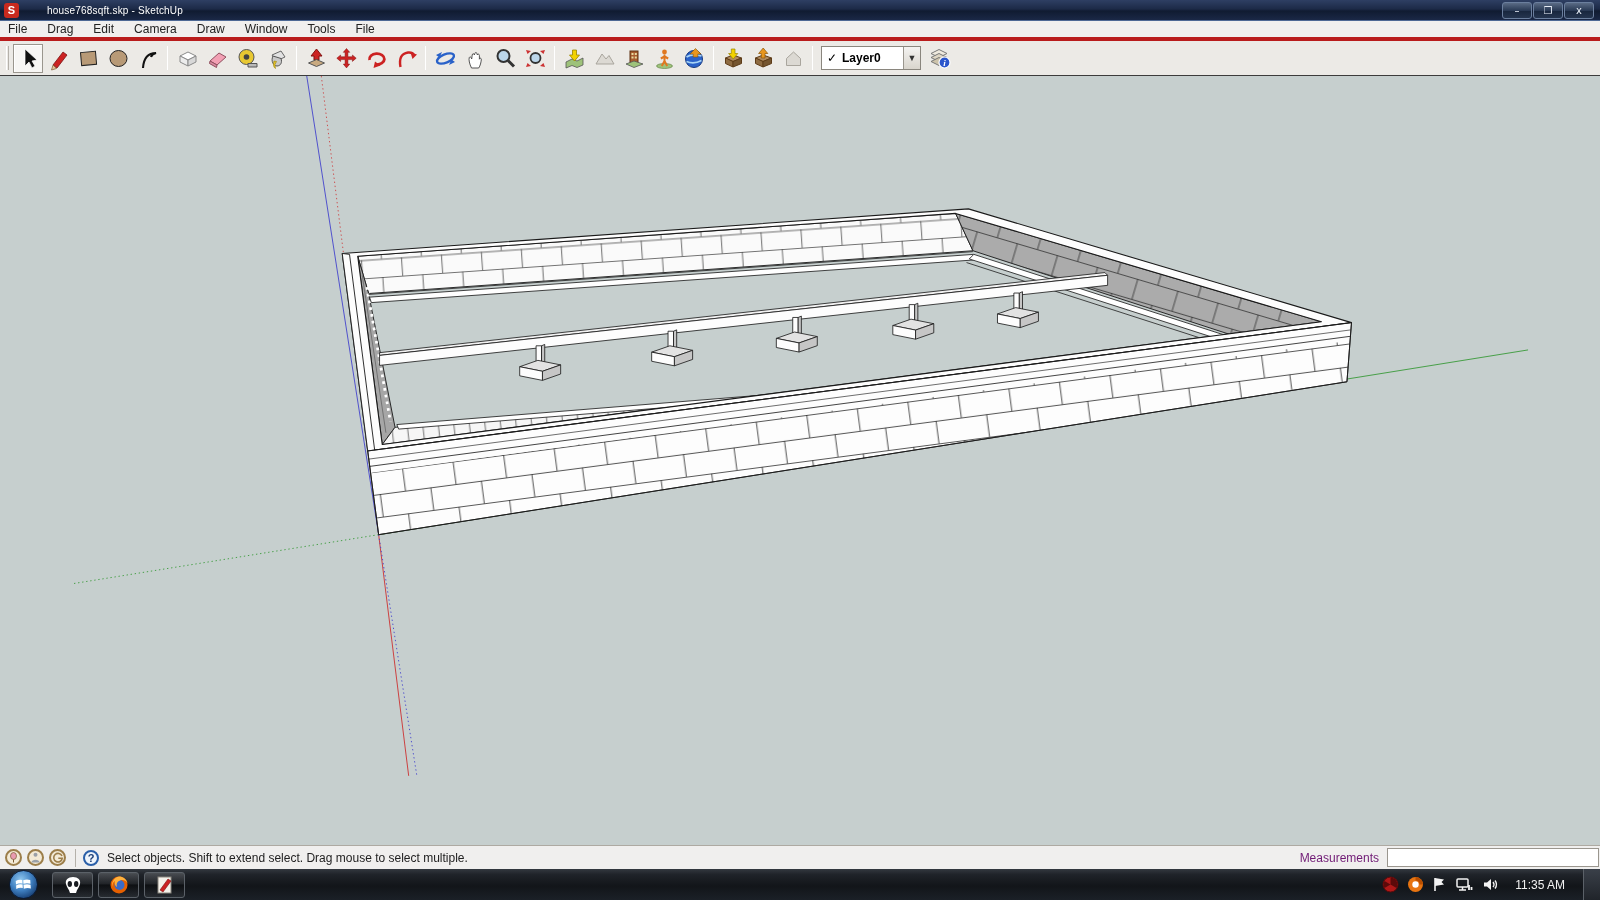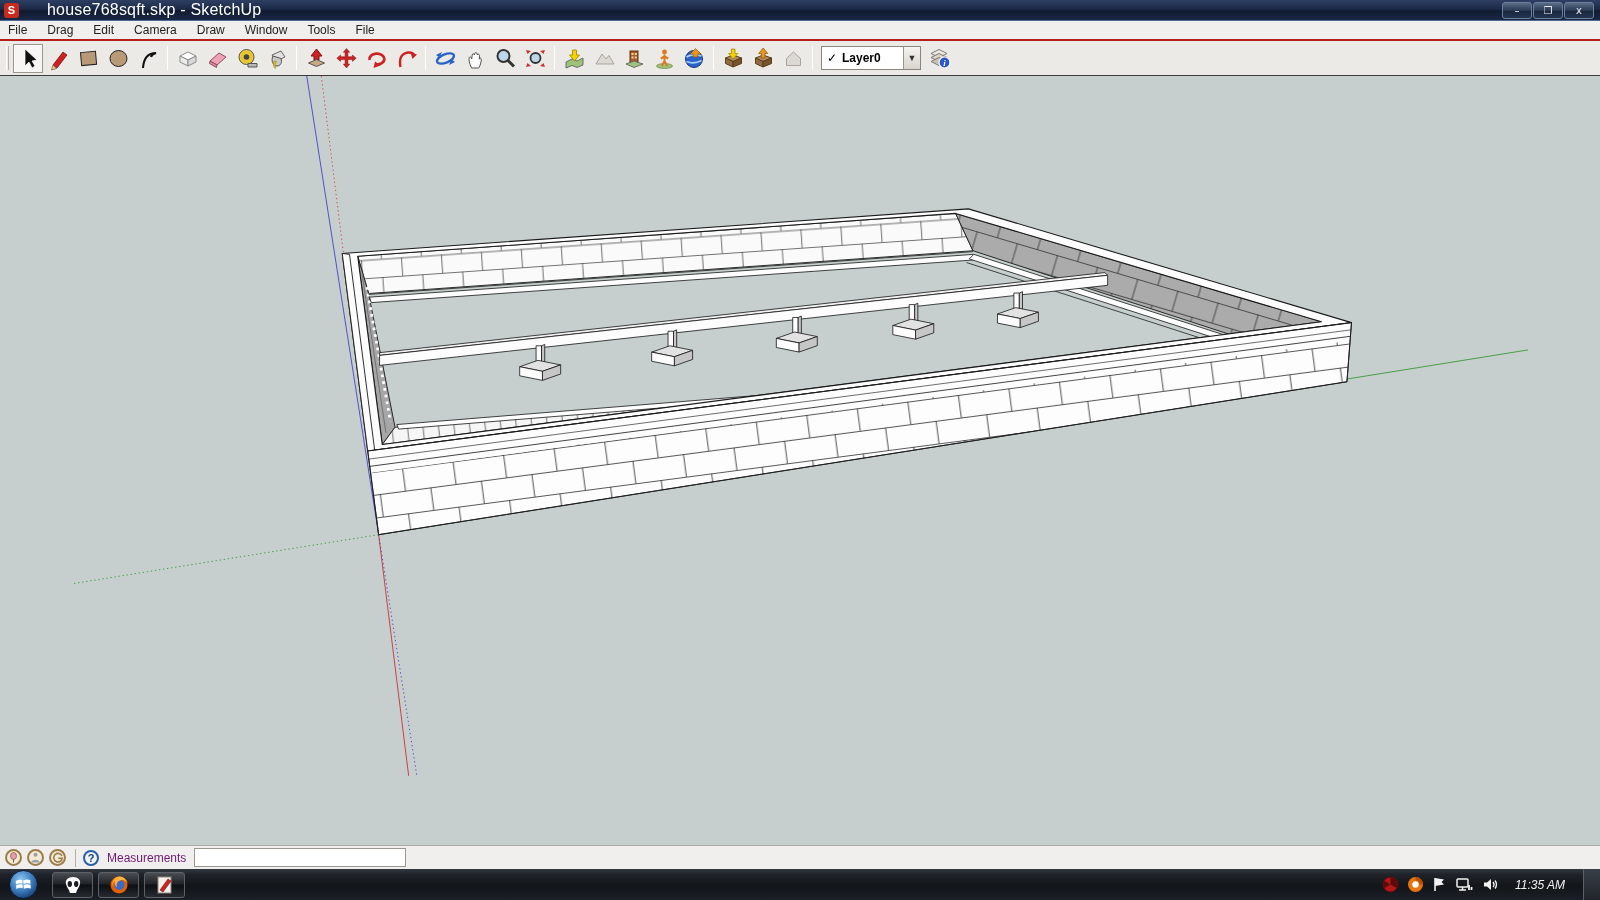--- a/index.html
+++ b/index.html
@@ -5,29 +5,29 @@
   * { margin:0; padding:0; box-sizing:border-box; }
   html,body { width:1600px; height:900px; overflow:hidden; font-family:"Liberation Sans",sans-serif; background:#000; }
   .app { position:absolute; inset:0; }
 
   
   .titlebar { position:absolute; left:0; top:0; width:1600px; height:21px;
     background:linear-gradient(#2e3f63 0%, #1c2a47 45%, #101b31 55%, #1a2846 100%);
     border-bottom:1px solid #4d6894; display:flex; align-items:center; color:#fff; }
   .titlebar .appicon { width:15px; height:15px; margin:0 5px 0 4px; background:#c92a1e; border-radius:3px;
     display:flex; align-items:center; justify-content:center; color:#fff; font-size:11px; font-weight:bold; }
-  .titlebar .title { font-size:16px; letter-spacing:.2px;padding-left:23px; }
+  .titlebar .title { font-size:10px; letter-spacing:.2px;padding-left:23px; }
   .winbtns { margin-left:auto; display:flex; margin-right:6px; gap:1px; }
   .winbtn { width:30px; height:17px; border:1px solid #6b7f9e; border-radius:3px;
     background:linear-gradient(#5a6b85,#2a3a55 50%,#18263d 52%,#25354f);
     color:#e8eef6; font-size:10px; line-height:15px; text-align:center; font-family:"DejaVu Sans",sans-serif; }
 
   
   .menubar { position:absolute; left:0; top:21px; width:1600px; height:20px; background:#f0efee;
-    border-bottom:2px solid #b91c1c; display:flex; align-items:center; font-size:12px; color:#222; }
+    border-bottom:4px solid #b91c1c; display:flex; align-items:center; font-size:12px; color:#222; }
   .menubar span { padding:2px 10px; }
   .menubar span:first-child { padding-left:8px; }
 
   
   .toolbar { position:absolute; left:0; top:41px; width:1600px; height:35px; background:#eceae6;
     border-bottom:1px solid #3c3c3c; display:flex; align-items:center; }
   .grip { width:3px; height:24px; border-left:1px solid #fff; border-right:1px solid #b5b1aa; margin:0 4px 0 6px; }
   .tb { width:30px; height:29px; display:flex; align-items:center; justify-content:center; border:1px solid transparent; }
   .tb.pressed { background:#f7f6f4; border:1px solid #9a968e; box-shadow:inset 1px 1px 0 #fff; }
   .sep { width:1px; height:24px; background:#b5b1aa; border-right:1px solid #fff; margin:0 4px; }
@@ -54,21 +54,21 @@
 
   
   .taskbar { position:absolute; left:0; top:869px; width:1600px; height:31px;
     background:linear-gradient(#33383f 0%, #1f2329 18%, #121519 55%, #1b2027 100%); display:flex; align-items:center; }
   .orb { width:29px; height:29px; border-radius:50%; margin:0 14px 0 9px;
     background:radial-gradient(circle at 40% 32%, #8ec6ee 0%, #3f7fc0 45%, #173f74 80%, #0c2346 100%);
     border:1px solid #0a1a33; display:flex; align-items:center; justify-content:center; }
   .taskapp { width:41px; height:26px; border:1px solid #5b6168; border-radius:3px; margin-right:5px;
     background:linear-gradient(rgba(255,255,255,.18),rgba(255,255,255,.05) 45%,rgba(0,0,0,.25) 50%,rgba(255,255,255,.06));
     display:flex; align-items:center; justify-content:center; }
-  .tray { margin-left:auto; display:flex; align-items:center; gap:8px;font-style:italic; }
+  .tray { margin-left:auto; display:flex; align-items:center; gap:8px; }
   .clock { color:#f2f2f2; font-size:12px; margin:0 10px 0 6px; }
   .showdesk { width:17px; height:31px; background:linear-gradient(#3a4049,#20242a); border-left:1px solid #5b6168; }
 </style>
 </head>
 <body>
 
 <div class="app">
 
   <div class="titlebar">
     <div class="appicon">S</div>
@@ -386,20 +386,21 @@
           <path d="M1.5 10.5 C1.5 6.8 9.5 6.8 9.5 10.5 Z" fill="#9aa0a8"></path>
         </svg>
     </div>
     <div class="sicon">
       <svg width="12" height="12">
           <path d="M10 4 A4.3 4.3 0 1 0 10.3 6.2 L6.3 6.2" fill="none" stroke="#9c7e4a" stroke-width="1.6"></path>
         </svg>
     </div>
     <div class="sdiv"></div>
     <div class="helpicon">?</div>
+    <div class="msg">Select objects. Shift to extend select. Drag mouse to select multiple.</div>
     <div class="measurelabel">Measurements</div>
     <div class="measurebox"></div>
   </div>
 
   <div class="taskbar">
     <div class="orb">
       <svg width="17" height="17">
           <g transform="rotate(-4 8 8)">
             <path d="M1 4.5 Q4 3 7.5 4 L7.5 7.5 Q4 6.5 1 8 Z" fill="#fff"></path>
             <path d="M8.5 4.2 Q12 3.2 15.5 4.5 L15.5 8.2 Q12 7 8.5 7.7 Z" fill="#fff"></path>

